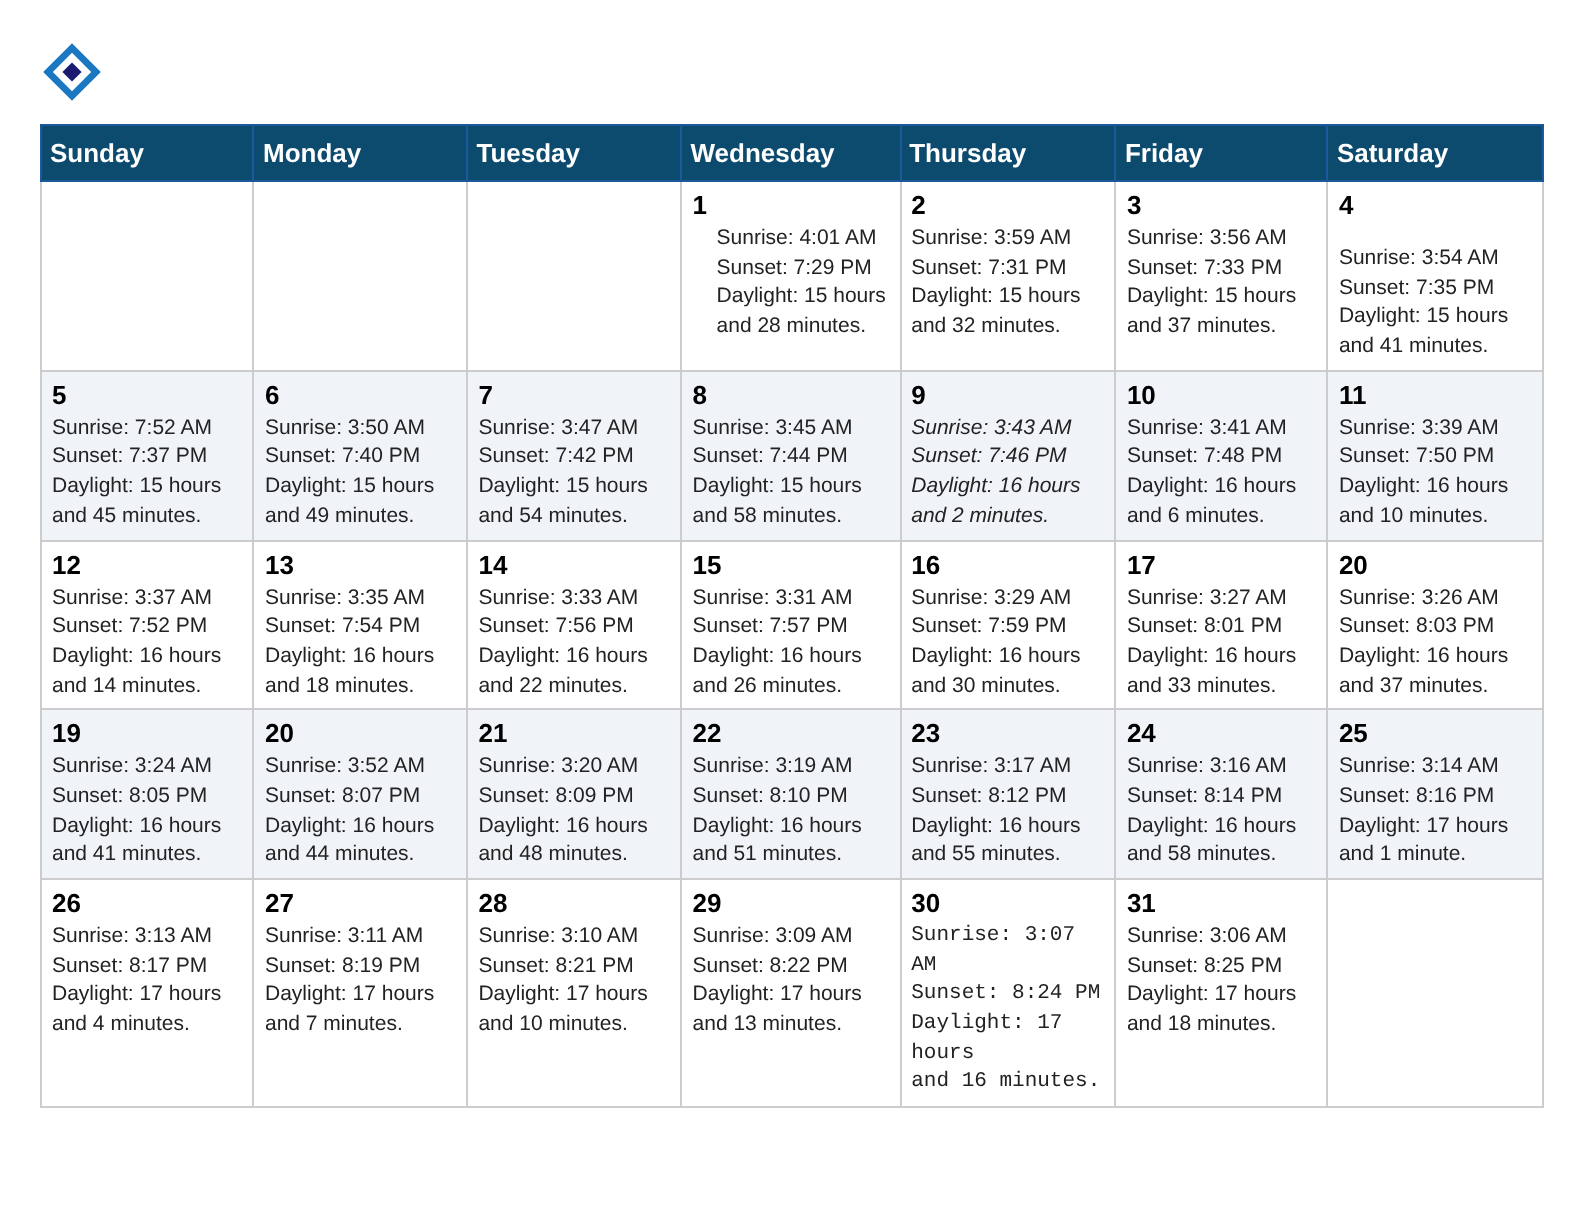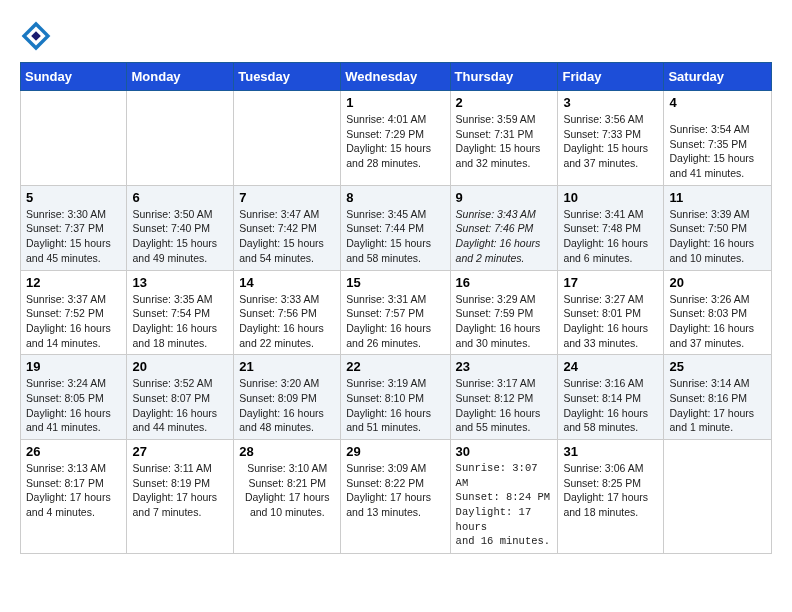--- a/index.html
+++ b/index.html
@@ -46,21 +46,21 @@
       font-size: 16px;
       color: #333;
       font-weight: normal;
     }
     table {
       width: 100%;
       border-collapse: collapse;
       font-size: 11px;
     }
     thead tr th {
-      background-color: #1d4ed8;
+      background-color: #0c4a6e;
       color: #fff;
       padding: 6px 4px;
       text-align: left;
       font-size: 13px;
       font-weight: bold;
       border: 1px solid #1a5a9a;
     }
     tbody tr td {
       border: 1px solid #ccc;
       padding: 4px 5px;
@@ -122,21 +122,21 @@
         <th>Saturday</th>
       </tr>
   </thead>
   <tbody id="calendar-body">
   <tr>
         <td class="empty-cell"></td>
         <td class="empty-cell"></td>
         <td class="empty-cell"></td>
         <td>
           <span class="day-num">1</span>
-          <div class="day-info" style="white-space: pre-line;">Sunrise: 4:01 AM
+          <div class="day-info" style="white-space: pre-line; margin-left: 12px;">Sunrise: 4:01 AM
 Sunset: 7:29 PM
 Daylight: 15 hours
 and 28 minutes.</div>
         </td>
         <td>
           <span class="day-num">2</span>
           <div class="day-info" style="white-space: pre-line;">Sunrise: 3:59 AM
 Sunset: 7:31 PM
 Daylight: 15 hours
 and 32 minutes.</div>
@@ -152,21 +152,21 @@
           <span class="day-num">4</span>
           <div class="day-info" style="white-space: pre-line; margin-top: 12px;">Sunrise: 3:54 AM
 Sunset: 7:35 PM
 Daylight: 15 hours
 and 41 minutes.</div>
         </td>
       </tr>
       <tr>
         <td>
           <span class="day-num">5</span>
-          <div class="day-info" style="white-space: pre-line;">Sunrise: 3:30 AM
+          <div class="day-info" style="white-space: pre-line;">Sunrise: 7:52 AM
 Sunset: 7:37 PM
 Daylight: 15 hours
 and 45 minutes.</div>
         </td>
         <td>
           <span class="day-num">6</span>
           <div class="day-info" style="white-space: pre-line;">Sunrise: 3:50 AM
 Sunset: 7:40 PM
 Daylight: 15 hours
 and 49 minutes.</div>
@@ -319,21 +319,21 @@
         </td>
         <td>
           <span class="day-num">27</span>
           <div class="day-info" style="white-space: pre-line;">Sunrise: 3:11 AM
 Sunset: 8:19 PM
 Daylight: 17 hours
 and 7 minutes.</div>
         </td>
         <td>
           <span class="day-num">28</span>
-          <div class="day-info" style="white-space: pre-line; text-align: center;">Sunrise: 3:10 AM
+          <div class="day-info" style="white-space: pre-line;">Sunrise: 3:10 AM
 Sunset: 8:21 PM
 Daylight: 17 hours
 and 10 minutes.</div>
         </td>
         <td>
           <span class="day-num">29</span>
           <div class="day-info" style="white-space: pre-line;">Sunrise: 3:09 AM
 Sunset: 8:22 PM
 Daylight: 17 hours
 and 13 minutes.</div>

